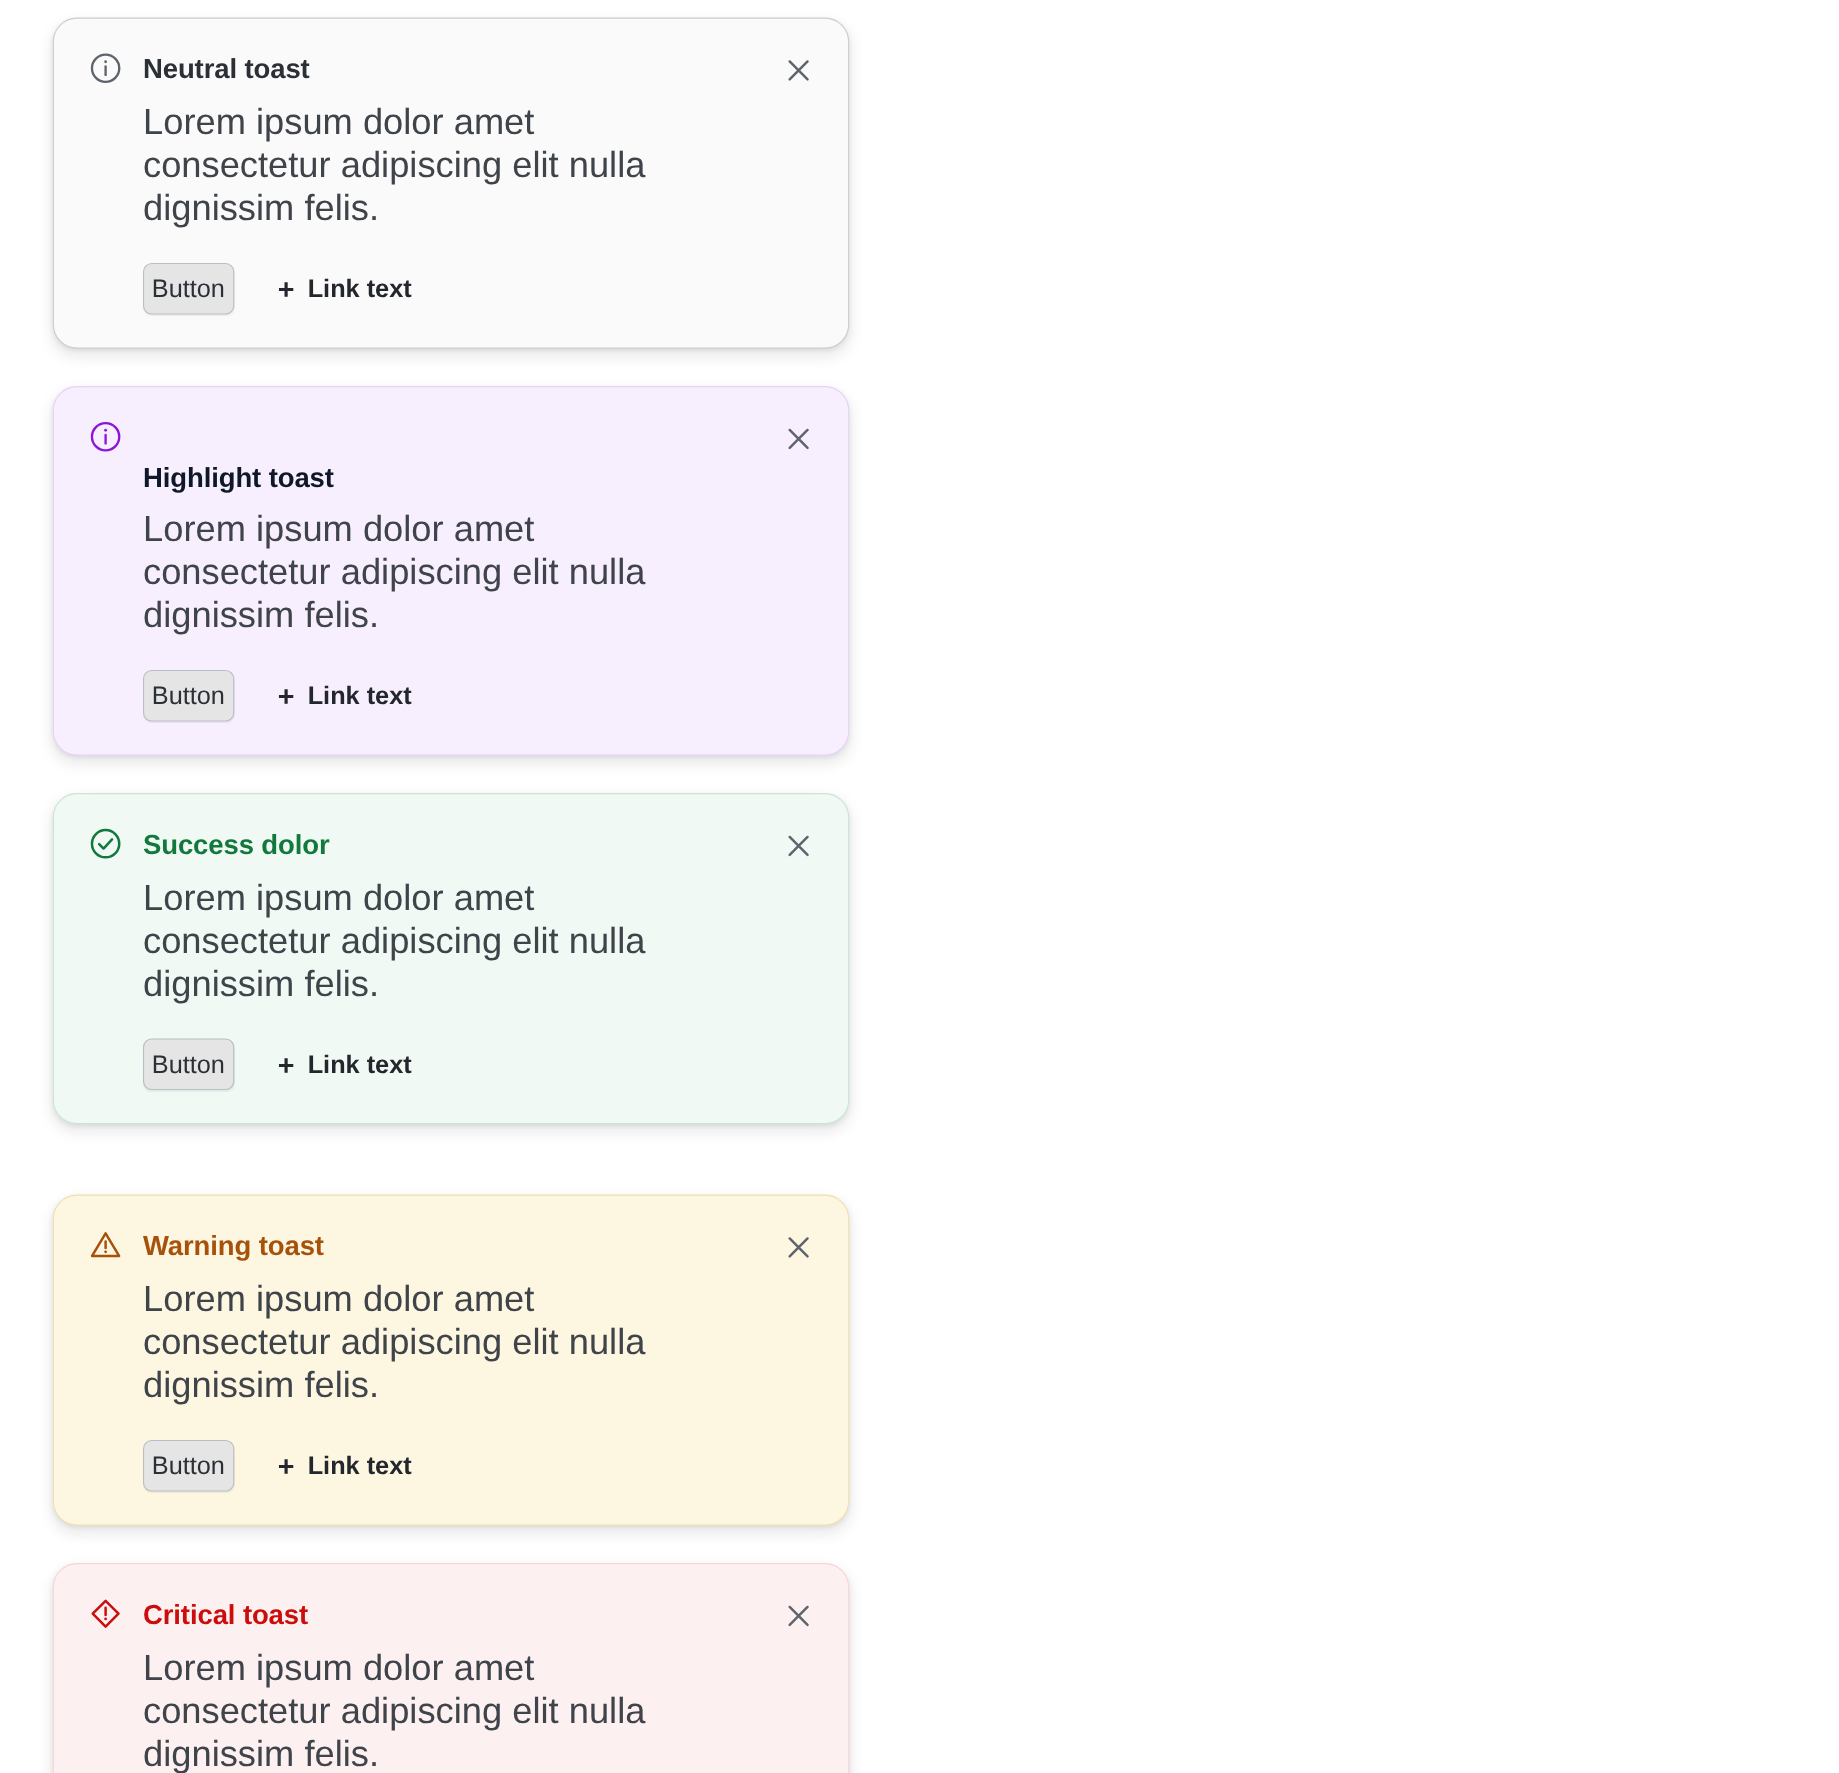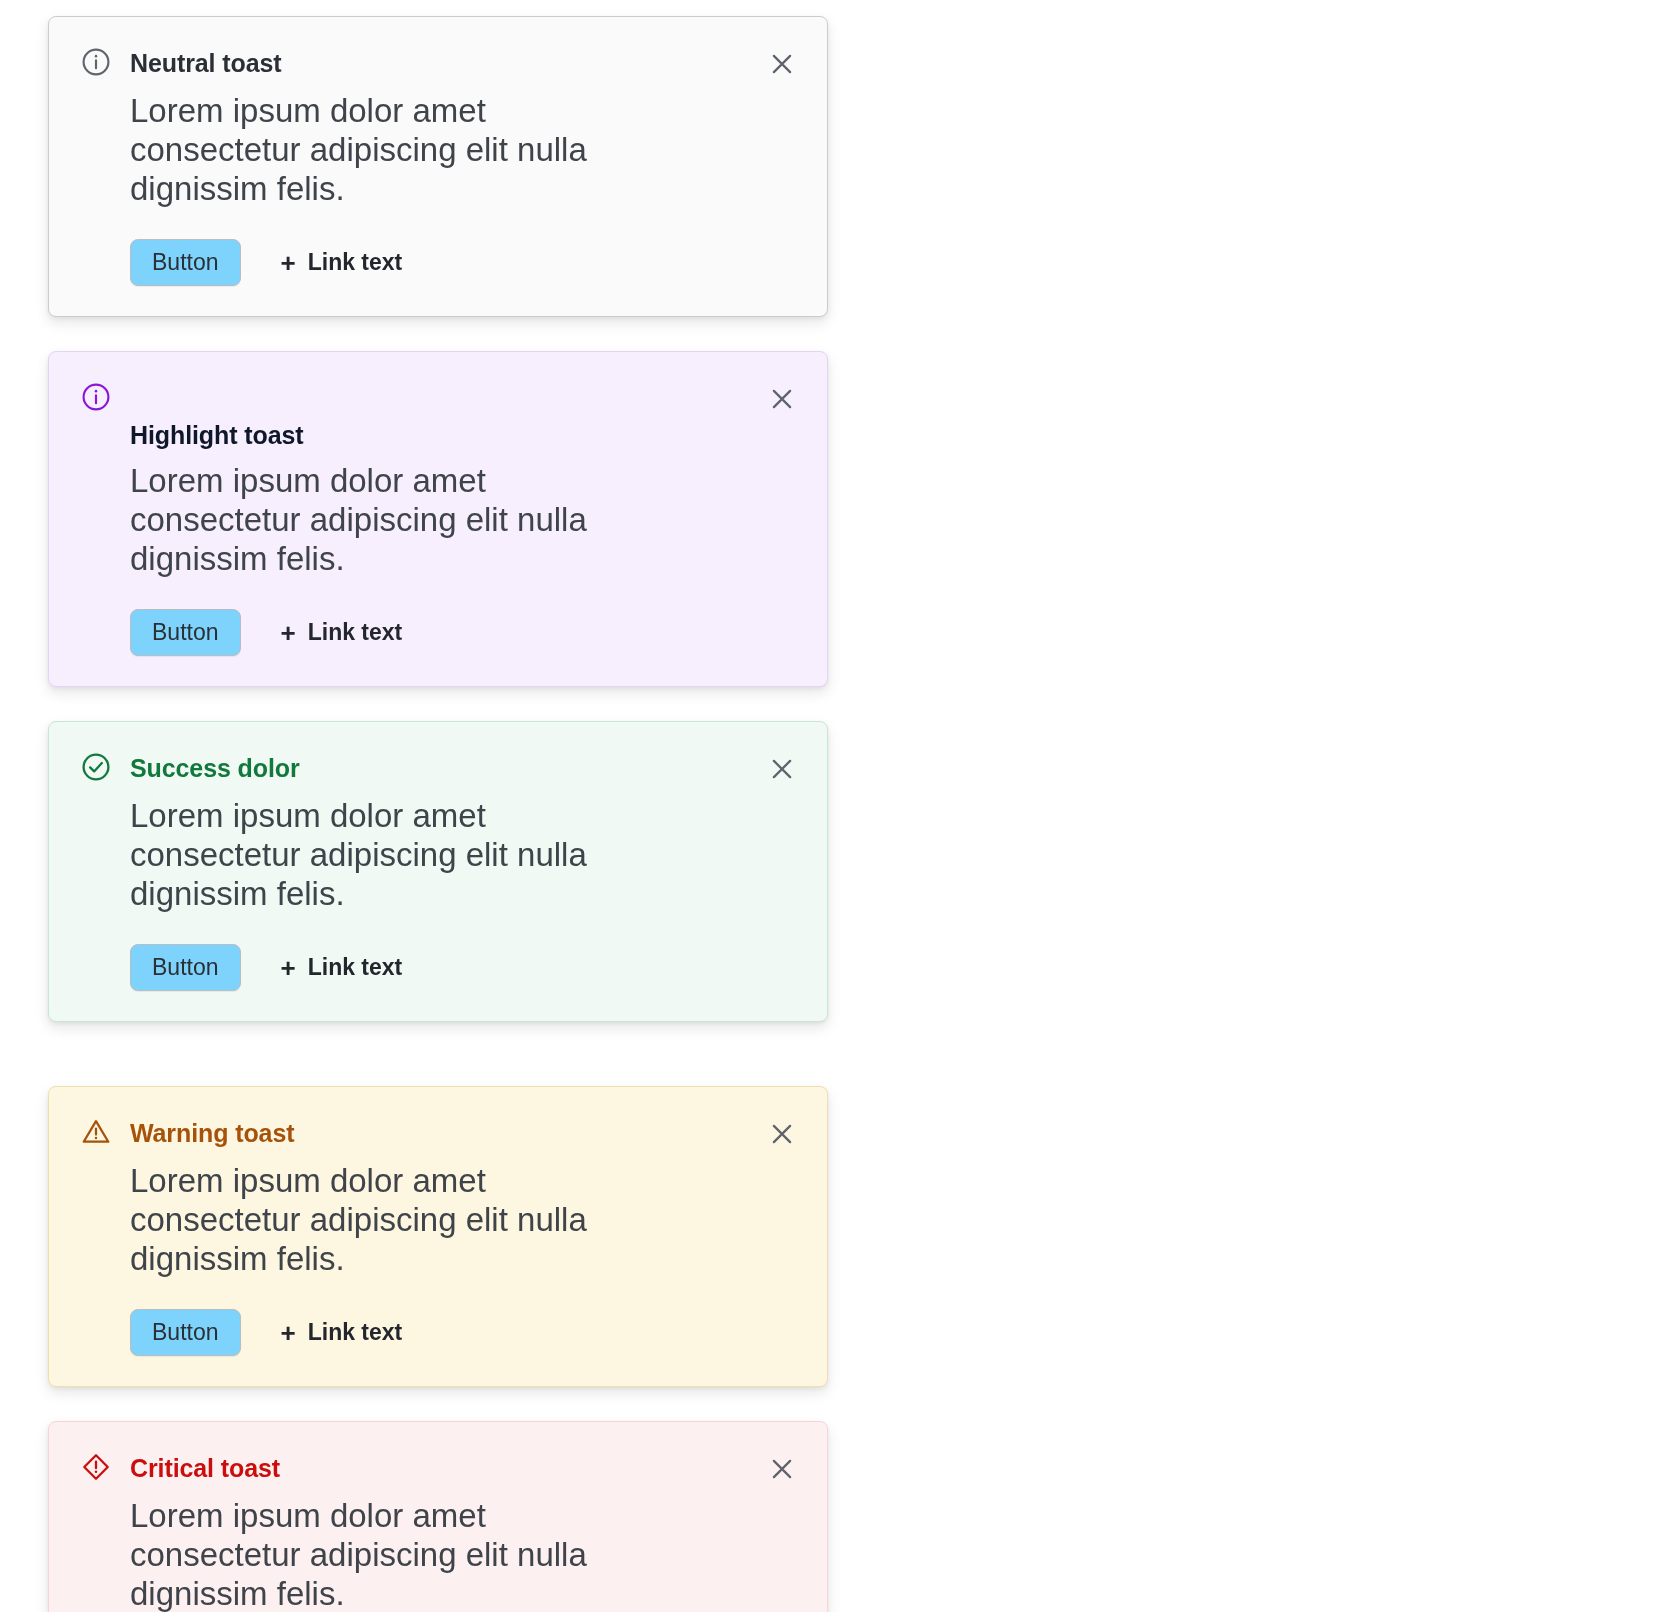--- a/index.html
+++ b/index.html
@@ -22,22 +22,22 @@
     top: 16px;
     width: 672px;
     display: flex;
     flex-direction: column;
     gap: 34px;
   }
 
   .toast {
     position: relative;
     box-sizing: border-box;
-    width: 780px;
-    border-radius: 8px;
+    width: 724px;
+    border-radius: 22px;
     border: 1px solid transparent;
     padding: 30px 28px 30px 30px;
     box-shadow: 0 6px 14px rgba(18, 20, 28, 0.10),
                 0 2px 4px rgba(18, 20, 28, 0.06);
   }
 
   
   .toast.neutral   { background: #fafafa; border-color: #c9ccd1; }
   .toast.highlight { background: #f7effd; border-color: #e5d3f7; }
   .toast.success   { background: #f0f9f3; border-color: #c9e6d4; }
@@ -102,24 +102,24 @@
 
   .toast-actions {
     margin: 31px 0 0 51px;
     display: flex;
     align-items: center;
     gap: 40px;
   }
 
   .action-button {
     box-sizing: border-box;
-    background: #7dd3fc;
+    background: #e5e5e5;
     border: 1px solid #b9bdc4;
     border-radius: 8px;
-    padding: 0 21px;
+    padding: 0 7px;
     height: 47px;
     font-family: "Liberation Sans", sans-serif;
     font-size: 23px;
     line-height: 45px;
     color: #2b2f36;
     cursor: pointer;
     box-shadow: 0 1px 1px rgba(18, 20, 28, 0.06);
     white-space: nowrap;
   }
 

